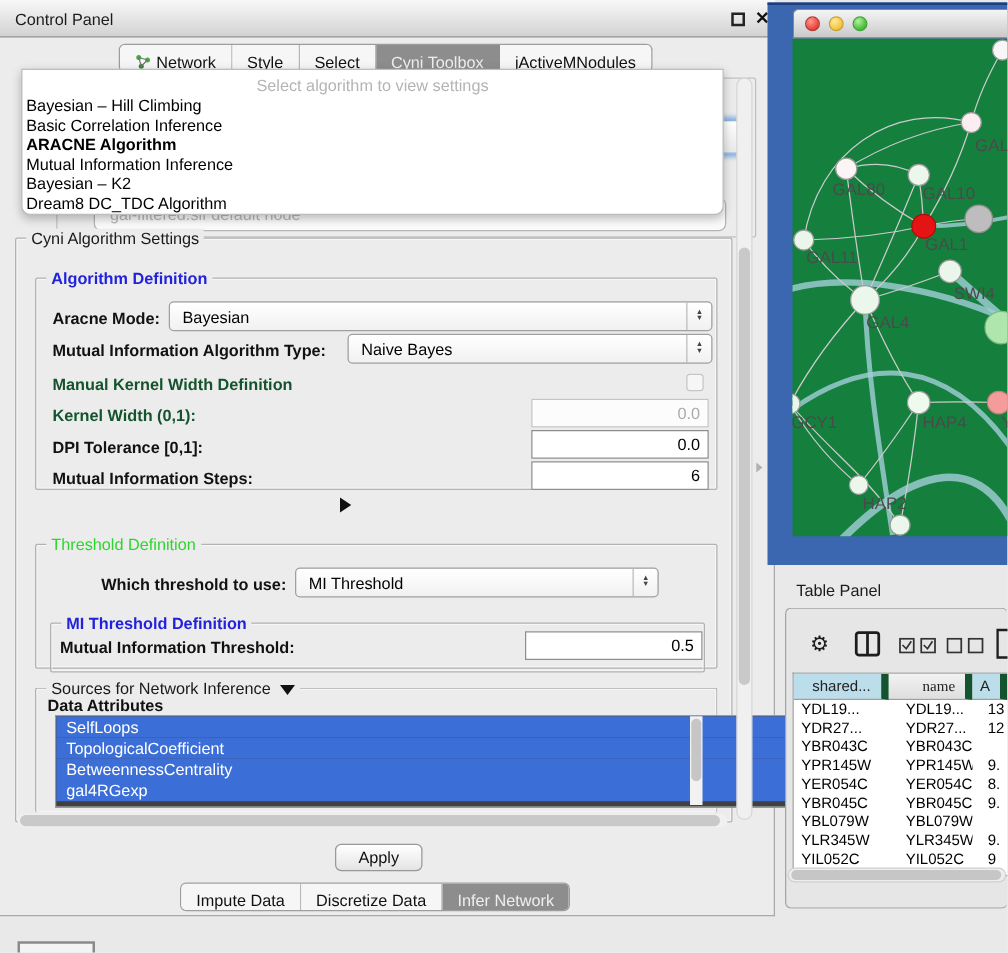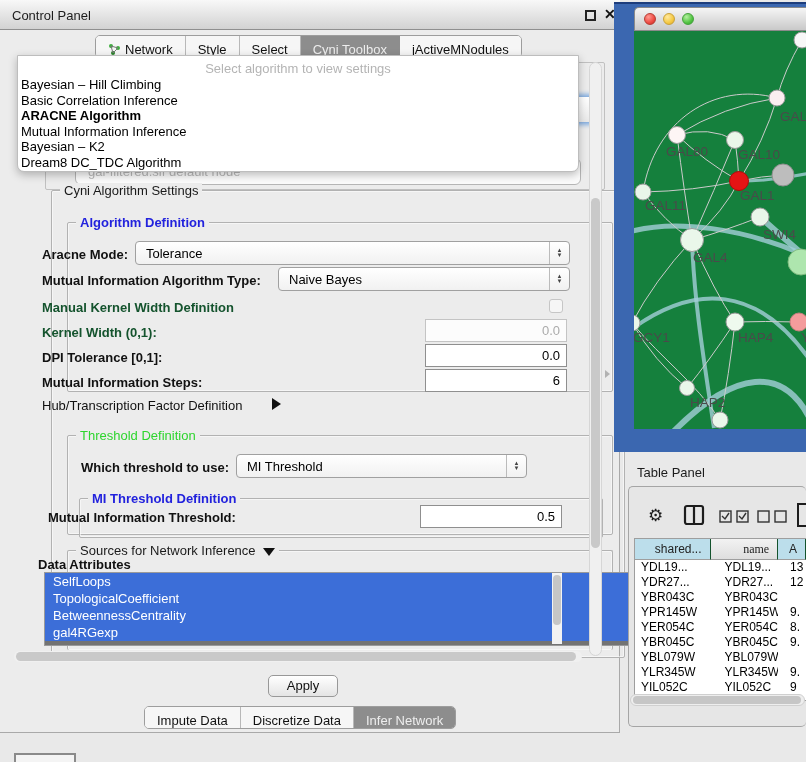--- a/index.html
+++ b/index.html
@@ -31,21 +31,21 @@
                    background:linear-gradient(#ffffff,#e8e8e8); box-shadow:0 0 4px 2px rgba(90,150,220,.7); }
 
   
   #algo-dropdown { left:17px; top:55px; width:562px; height:117px; background:#ffffff;
                    border:1px solid #bdbdbd; border-radius:0 0 7px 7px; box-shadow:0 3px 8px rgba(0,0,0,.25); z-index:30; }
   #dd-header { text-align:center; font-size:13px; color:#b4b4b4; padding-top:5px; height:21px; }
   .dd-item { font-size:13px; color:#000; height:15.5px; line-height:15.5px; padding-left:3px; white-space:nowrap; }
   .dd-item.bold { font-weight:bold; }
 
   
-  .fieldset { border:1px solid #b2b2b2; border-radius:2px; box-shadow:0 0 0 1px rgba(255,255,255,.55) inset;margin-left:39px; }
+  .fieldset { border:1px solid #b2b2b2; border-radius:2px; box-shadow:0 0 0 1px rgba(255,255,255,.55) inset; }
   .legend { position:absolute; top:-8px; left:8px; background:#ececec; padding:0 4px; font-size:13px; color:#1a1a1a; white-space:nowrap; }
   .legend.blue  { color:#2222dd; font-weight:bold;text-align:center; }
   .legend.green { color:#2ed52e; }
 
   #fs-cyni  { left:12px;  top:190px; width:574px; height:468px; }
   #fs-algo  { left:28px;  top:222px; width:546px; height:170px; }
   #fs-thres { left:28px;  top:435px; width:546px; height:100px; }
   #fs-mi    { left:40px;  top:498px; width:524px; height:40px;  }
   #fs-src   { left:28px;  top:550px; width:546px; height:100px; border-bottom:none; }
 
@@ -59,21 +59,21 @@
   .combo .step { width:20px; align-self:stretch; border-left:1px solid #bbb; display:flex; flex-direction:column;
                  align-items:center; justify-content:center; font-size:6px; color:#444; line-height:5px; }
 
   .numfield { border:1px solid #8f8f8f; background:#fff; font-size:13px; color:#000;
               text-align:right; padding:0 6px; line-height:21px; }
   .numfield.disabled { border-color:#c4c4c4; background:#fcfcfc; color:#ababab; }
 
   .checkbox { width:14px; height:14px; border:1px solid #c6c6c6; border-radius:3px; background:#f6f6f6; }
 
   
-  #attr-list { left:44px; top:572px; width:592px; height:74px; border:1px solid #9a9a9a; background:#737373; overflow:hidden; }
+  #attr-list { left:44px; top:572px; width:592px; height:74px; border:1px solid #9a9a9a; background:#404040; overflow:hidden; }
   .attr-item { height:17px; line-height:17px; font-size:13px; padding-left:8px; background:#3c6ed8; color:#fff; white-space:nowrap; }
   #attr-vscroll { left:552px; top:573px; width:10px; height:71px; background:#f2f2f2; }
   #attr-vthumb { left:1px; top:2px; width:8px; height:50px; background:#c6c6c6; border-radius:4px; }
 
   
   #cp-vscroll { left:589px; top:62px; width:13px; height:594px; background:#f0f0f0; border:1px solid #d6d6d6; border-radius:7px; }
   #cp-vthumb  { left:1px; top:135px; width:9px; height:350px; background:#c9c9c9; border-radius:5px; }
   #cp-hscroll { left:14px; top:651px; width:568px; height:11px; background:#f0f0f0; border-radius:6px; }
   #cp-hthumb  { left:2px; top:1px; width:560px; height:9px; background:#c9c9c9; border-radius:5px; }
 
@@ -94,21 +94,21 @@
   #light-green  { left:47px; background:radial-gradient(circle at 35% 30%, #b4f0a0, #53c443 60%, #2f9e2f); border:1px solid #46a23c;}
   #net-canvas { left:634px; top:31px; width:172px; height:398px; background:#15803d; }
 
   
   #table-panel-title { left:637px; top:465px; font-size:13px; color:#1c1c1c; }
   #table-panel { left:628px; top:486px; width:178px; height:241px; background:#e6e6e6;
                  border:1px solid #a5a5a5; border-radius:5px; border-right:none; }
   .tb-ico { position:absolute; top:505px; color:#1d1d1d; }
   #tbl-box { left:634px; top:538px; width:172px; height:163px; background:#fff; border:1px solid #9e9e9e; border-right:none; overflow:hidden; }
   #tbl-head { display:flex; height:21px; }
-  .th { font-size:12px; color:#222; border-right:1px solid #14532d; border-bottom:1px solid #9e9e9e;
+  .th { font-size:12px; color:#222; border-right:6px solid #14532d; border-bottom:1px solid #9e9e9e;
         display:flex; align-items:center; justify-content:flex-end; padding-right:8px; }
   .th.tint  { background:#bcdeeb; }
   .th.plain { background:linear-gradient(#f2f2f2,#dedede); }
   .tr { display:flex; height:15px; }
   .td { font-size:12px; color:#000; white-space:nowrap; overflow:hidden; }
   #tbl-hscroll { left:630px; top:694px; width:175px; height:12px; background:#eeeeee; border:1px solid #d0d0d0; border-radius:6px; }
   #tbl-hthumb { left:2px; top:1px; width:168px; height:8px; background:#c6c6c6; border-radius:4px; }
 
   #corner-box { left:14px; top:753px; width:62px; height:12px; border:2px solid #8a8a8a; background:#f4f4f4; }
 </style>
@@ -165,21 +165,21 @@
   <div id="fs-cyni" class="abs fieldset">
     <span class="legend">Cyni Algorithm Settings</span>
   </div>
 
   <div id="fs-algo" class="abs fieldset">
     <span class="legend blue">Algorithm Definition</span>
   </div>
 
   <span class="abs lbl" style="left:42px;top:247px">Aracne Mode:</span>
   <div class="abs combo" style="left:135px;top:241px;width:435px;height:24px">
-    <span class="val">Tolerance</span>
+    <span class="val">Bayesian</span>
     <span class="step">▲<br>▼</span>
   </div>
 
   <span class="abs lbl" style="left:42px;top:273px">Mutual Information Algorithm Type:</span>
   <div class="abs combo" style="left:278px;top:267px;width:292px;height:24px">
     <span class="val">Naive Bayes</span>
     <span class="step">▲<br>▼</span>
   </div>
 
   <span class="abs lbl disabled" style="left:42px;top:300px">Manual Kernel Width Definition</span>
@@ -187,21 +187,20 @@
 
   <span class="abs lbl disabled" style="left:42px;top:325px">Kernel Width (0,1):</span>
   <div class="abs numfield disabled" style="left:425px;top:319px;width:142px;height:23px">0.0</div>
 
   <span class="abs lbl" style="left:42px;top:350px">DPI Tolerance [0,1]:</span>
   <div class="abs numfield" style="left:425px;top:344px;width:142px;height:23px">0.0</div>
 
   <span class="abs lbl" style="left:42px;top:375px">Mutual Information Steps:</span>
   <div class="abs numfield" style="left:425px;top:369px;width:142px;height:23px">6</div>
 
-  <span class="abs plain" style="left:42px;top:398px">Hub/Transcription Factor Definition</span>
   <span class="abs" style="left:272px;top:398px;width:0;height:0;border-top:6px solid transparent;border-bottom:6px solid transparent;border-left:9px solid #111"></span>
 
   <div id="fs-thres" class="abs fieldset">
     <span class="legend green">Threshold Definition</span>
   </div>
   <span class="abs lbl" style="left:81px;top:460px">Which threshold to use:</span>
   <div class="abs combo" style="left:236px;top:454px;width:291px;height:24px">
     <span class="val">MI Threshold</span>
     <span class="step">▲<br>▼</span>
   </div>

